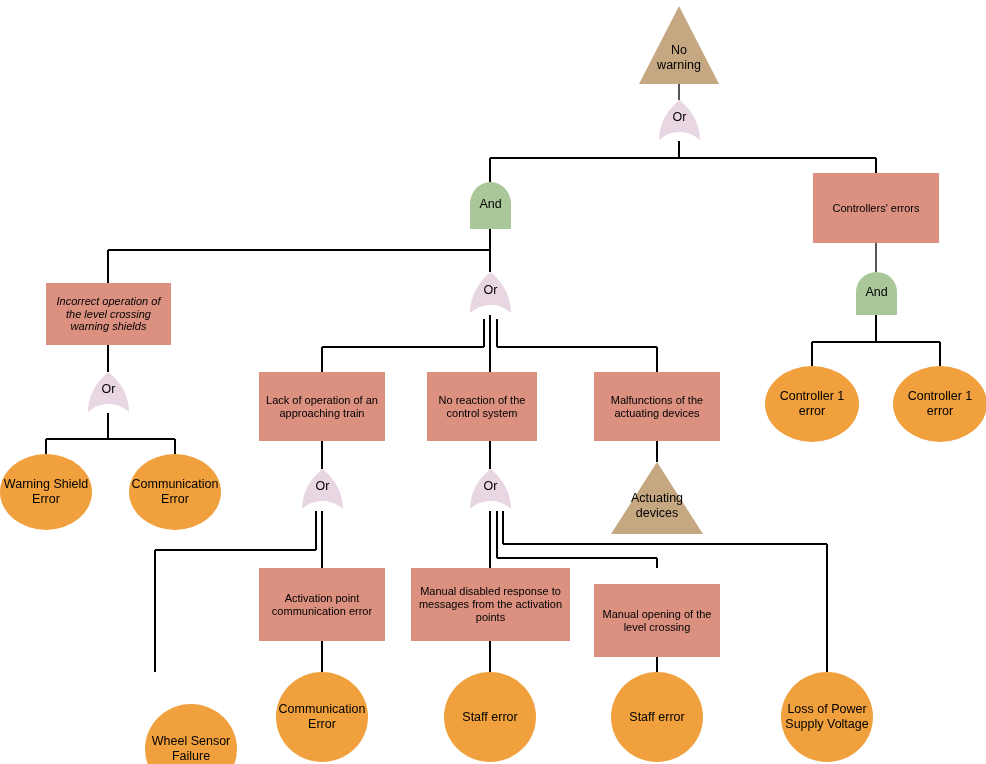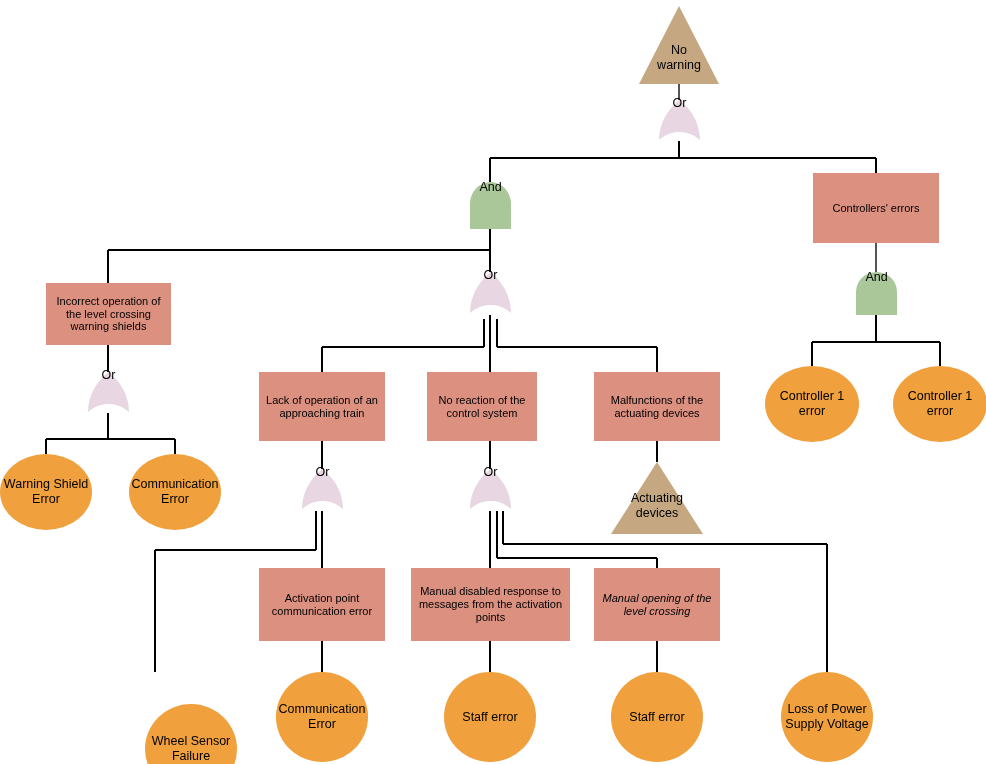--- a/index.html
+++ b/index.html
@@ -66,21 +66,21 @@
     line-height:1.2;
     font-size:12.5px;
     width:72%;
     padding-bottom:14%;
   }
 
   
   .gate{
     z-index:4;
     display:flex;
-    align-items:flex-start;
+    align-items:center;
     justify-content:center;
   }
   .gate svg{ position:absolute; left:0; top:0; width:100%; height:100%; }
   .gate .gate-label{
     position:relative;
     font-size:12.5px;
     text-align:center;
     transform:translateY(-2px);
   }
   .gate.or .gate-label{ transform:translateY(-4px); }
@@ -183,21 +183,21 @@
   </div>
 
   <div class="node circle" style="left:765px; top:366px; width:94px; height:76px;">
     <span>Controller 1 error</span>
   </div>
 
   <div class="node circle" style="left:893px; top:366px; width:94px; height:76px;">
     <span>Controller 1 error</span>
   </div>
 
-  <div class="node rect" style="left:46px; top:283px; width:125px; height:62px;">
+  <div class="node rect" style="left:46px; top:283px; width:125px; height:62px;font-style:italic;">
     <span>Incorrect operation of the level crossing warning shields</span>
   </div>
 
   <div class="node gate or" style="left:88px; top:372px; width:41px; height:42px;">
     <svg viewBox="0 0 41 42" preserveAspectRatio="none">
       <path d="M20.5,0 C33,10 41,24 41,40 C34,34 27,32 20.5,32 C14,32 7,34 0,40 C0,24 8,10 20.5,0 Z" fill="#e8d6e2"></path>
     </svg>
     <span class="gate-label">Or</span>
   </div>
 
@@ -248,21 +248,21 @@
   </div>
 
   <div class="node rect" style="left:259px; top:568px; width:126px; height:73px;">
     <span>Activation point communication error</span>
   </div>
 
   <div class="node rect" style="left:411px; top:568px; width:159px; height:73px;">
     <span>Manual disabled response to messages from the activation points</span>
   </div>
 
-  <div class="node rect" style="left:594px; top:568px; width:126px; height:73px;font-style:italic;">
+  <div class="node rect" style="left:594px; top:584px; width:126px; height:73px;">
     <span>Manual opening of the level crossing</span>
   </div>
 
   <div class="node circle" style="left:109px; top:704px; width:92px; height:90px;margin-left:36px;">
     <span>Wheel Sensor Failure</span>
   </div>
 
   <div class="node circle" style="left:276px; top:672px; width:92px; height:90px;">
     <span>Communication Error</span>
   </div>

